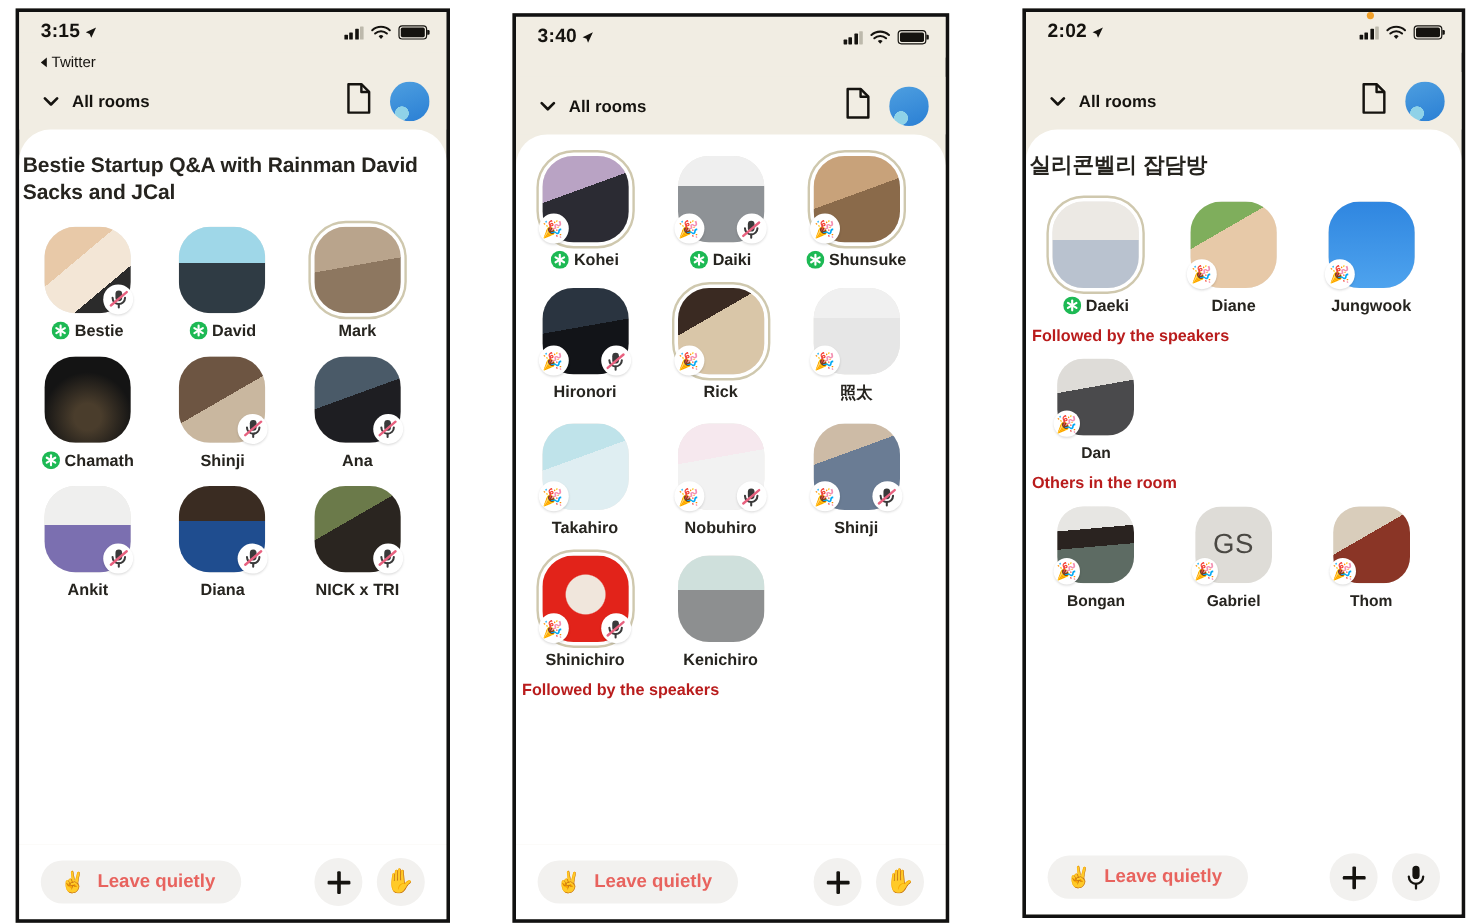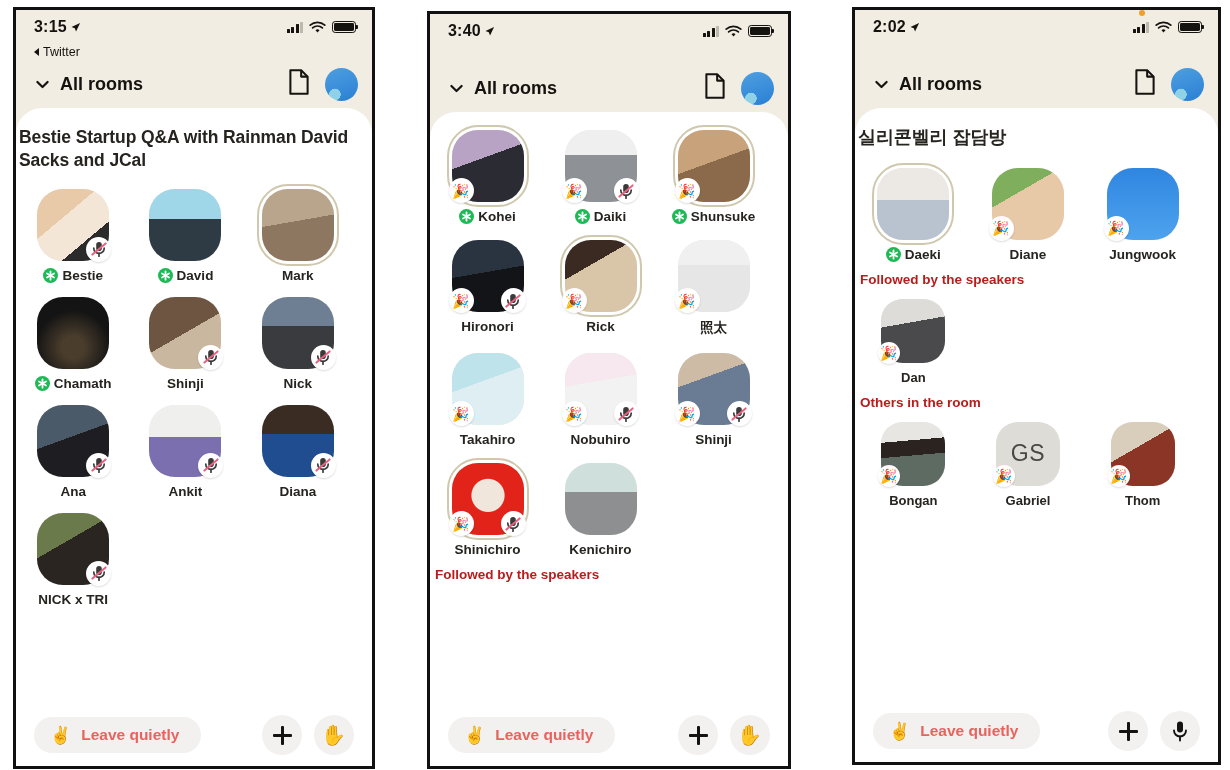--- a/index.html
+++ b/index.html
@@ -32,21 +32,21 @@
 
   .backlink{font-size:12.5px;color:#15130f;padding:0 0 0 18px;height:16px;display:flex;align-items:center;gap:4px;background:#f1ede3;flex:none;}
   .backlink .tri{width:0;height:0;border-top:4px solid transparent;border-bottom:4px solid transparent;border-right:5px solid #15130f;}
   .backlink.hidden{visibility:hidden;}
 
   
   .navbar{height:48px;flex:none;display:flex;align-items:center;justify-content:space-between;
           padding:0 14px 0 18px;background:#f1ede3;}
   .nav-left{display:flex;align-items:center;gap:9px;cursor:pointer;}
   .chev{width:17px;height:17px;}
-  .nav-label{font-size:18px;font-weight:600;color:#15130f;}
+  .nav-label{font-size:14px;font-weight:600;color:#15130f;}
   .nav-right{display:flex;align-items:center;gap:14px;}
   .doc-icon{width:24px;height:28px;}
   .avatar-btn{width:33px;height:33px;border-radius:50%;background:
      radial-gradient(circle at 30% 80%, #8fd2e8 0 16%, rgba(143,210,232,0) 17%),
      linear-gradient(160deg,#4e9fe0,#2a7fd4);}
 
   
   .card{flex:1;background:#fff;border-radius:26px 26px 0 0;overflow:hidden;position:relative;}
   .card-inner{padding:18px 20px 0 3px;height:100%;box-sizing:border-box;overflow:hidden;}
   .room-title{font-size:17.5px;font-weight:700;color:#26241f;line-height:1.33;margin:0 0 16px 0;letter-spacing:-.1px;}
@@ -243,38 +243,20 @@
                   </svg>
                 </span>
               </div>
               <div class="mname">
                 <span>Shinji</span>
               </div>
             </div>
             <div class="member">
               <div class="av-wrap">
                 <div class="av">
-                  <div class="ph" style="background:linear-gradient(180deg,#6f7f93 0 40%,#3a3b3f 40%)"></div>
-                </div>
-                <span class="badge mute">
-                  <svg class="mute-svg" viewBox="0 0 18 18" width="18" height="18">
-                    <rect x="6.2" y="2" width="5.6" height="9" rx="2.8" fill="#3a3a3a"></rect>
-                    <path d="M3.8 8.2a5.2 5.2 0 0 0 10.4 0" fill="none" stroke="#3a3a3a" stroke-width="1.7" stroke-linecap="round"></path>
-                    <line x1="9" y1="13.4" x2="9" y2="16.2" stroke="#3a3a3a" stroke-width="1.7" stroke-linecap="round"></line>
-                    <line x1="2.4" y1="14.6" x2="15.6" y2="3.4" stroke="#e8617f" stroke-width="2" stroke-linecap="round"></line>
-                  </svg>
-                </span>
-              </div>
-              <div class="mname">
-                <span>Nick</span>
-              </div>
-            </div>
-            <div class="member">
-              <div class="av-wrap">
-                <div class="av">
                   <div class="ph" style="background:linear-gradient(160deg,#4a5a68 0 45%,#1e1e22 45%)"></div>
                 </div>
                 <span class="badge mute">
                   <svg class="mute-svg" viewBox="0 0 18 18" width="18" height="18">
                     <rect x="6.2" y="2" width="5.6" height="9" rx="2.8" fill="#3a3a3a"></rect>
                     <path d="M3.8 8.2a5.2 5.2 0 0 0 10.4 0" fill="none" stroke="#3a3a3a" stroke-width="1.7" stroke-linecap="round"></path>
                     <line x1="9" y1="13.4" x2="9" y2="16.2" stroke="#3a3a3a" stroke-width="1.7" stroke-linecap="round"></line>
                     <line x1="2.4" y1="14.6" x2="15.6" y2="3.4" stroke="#e8617f" stroke-width="2" stroke-linecap="round"></line>
                   </svg>
                 </span>

